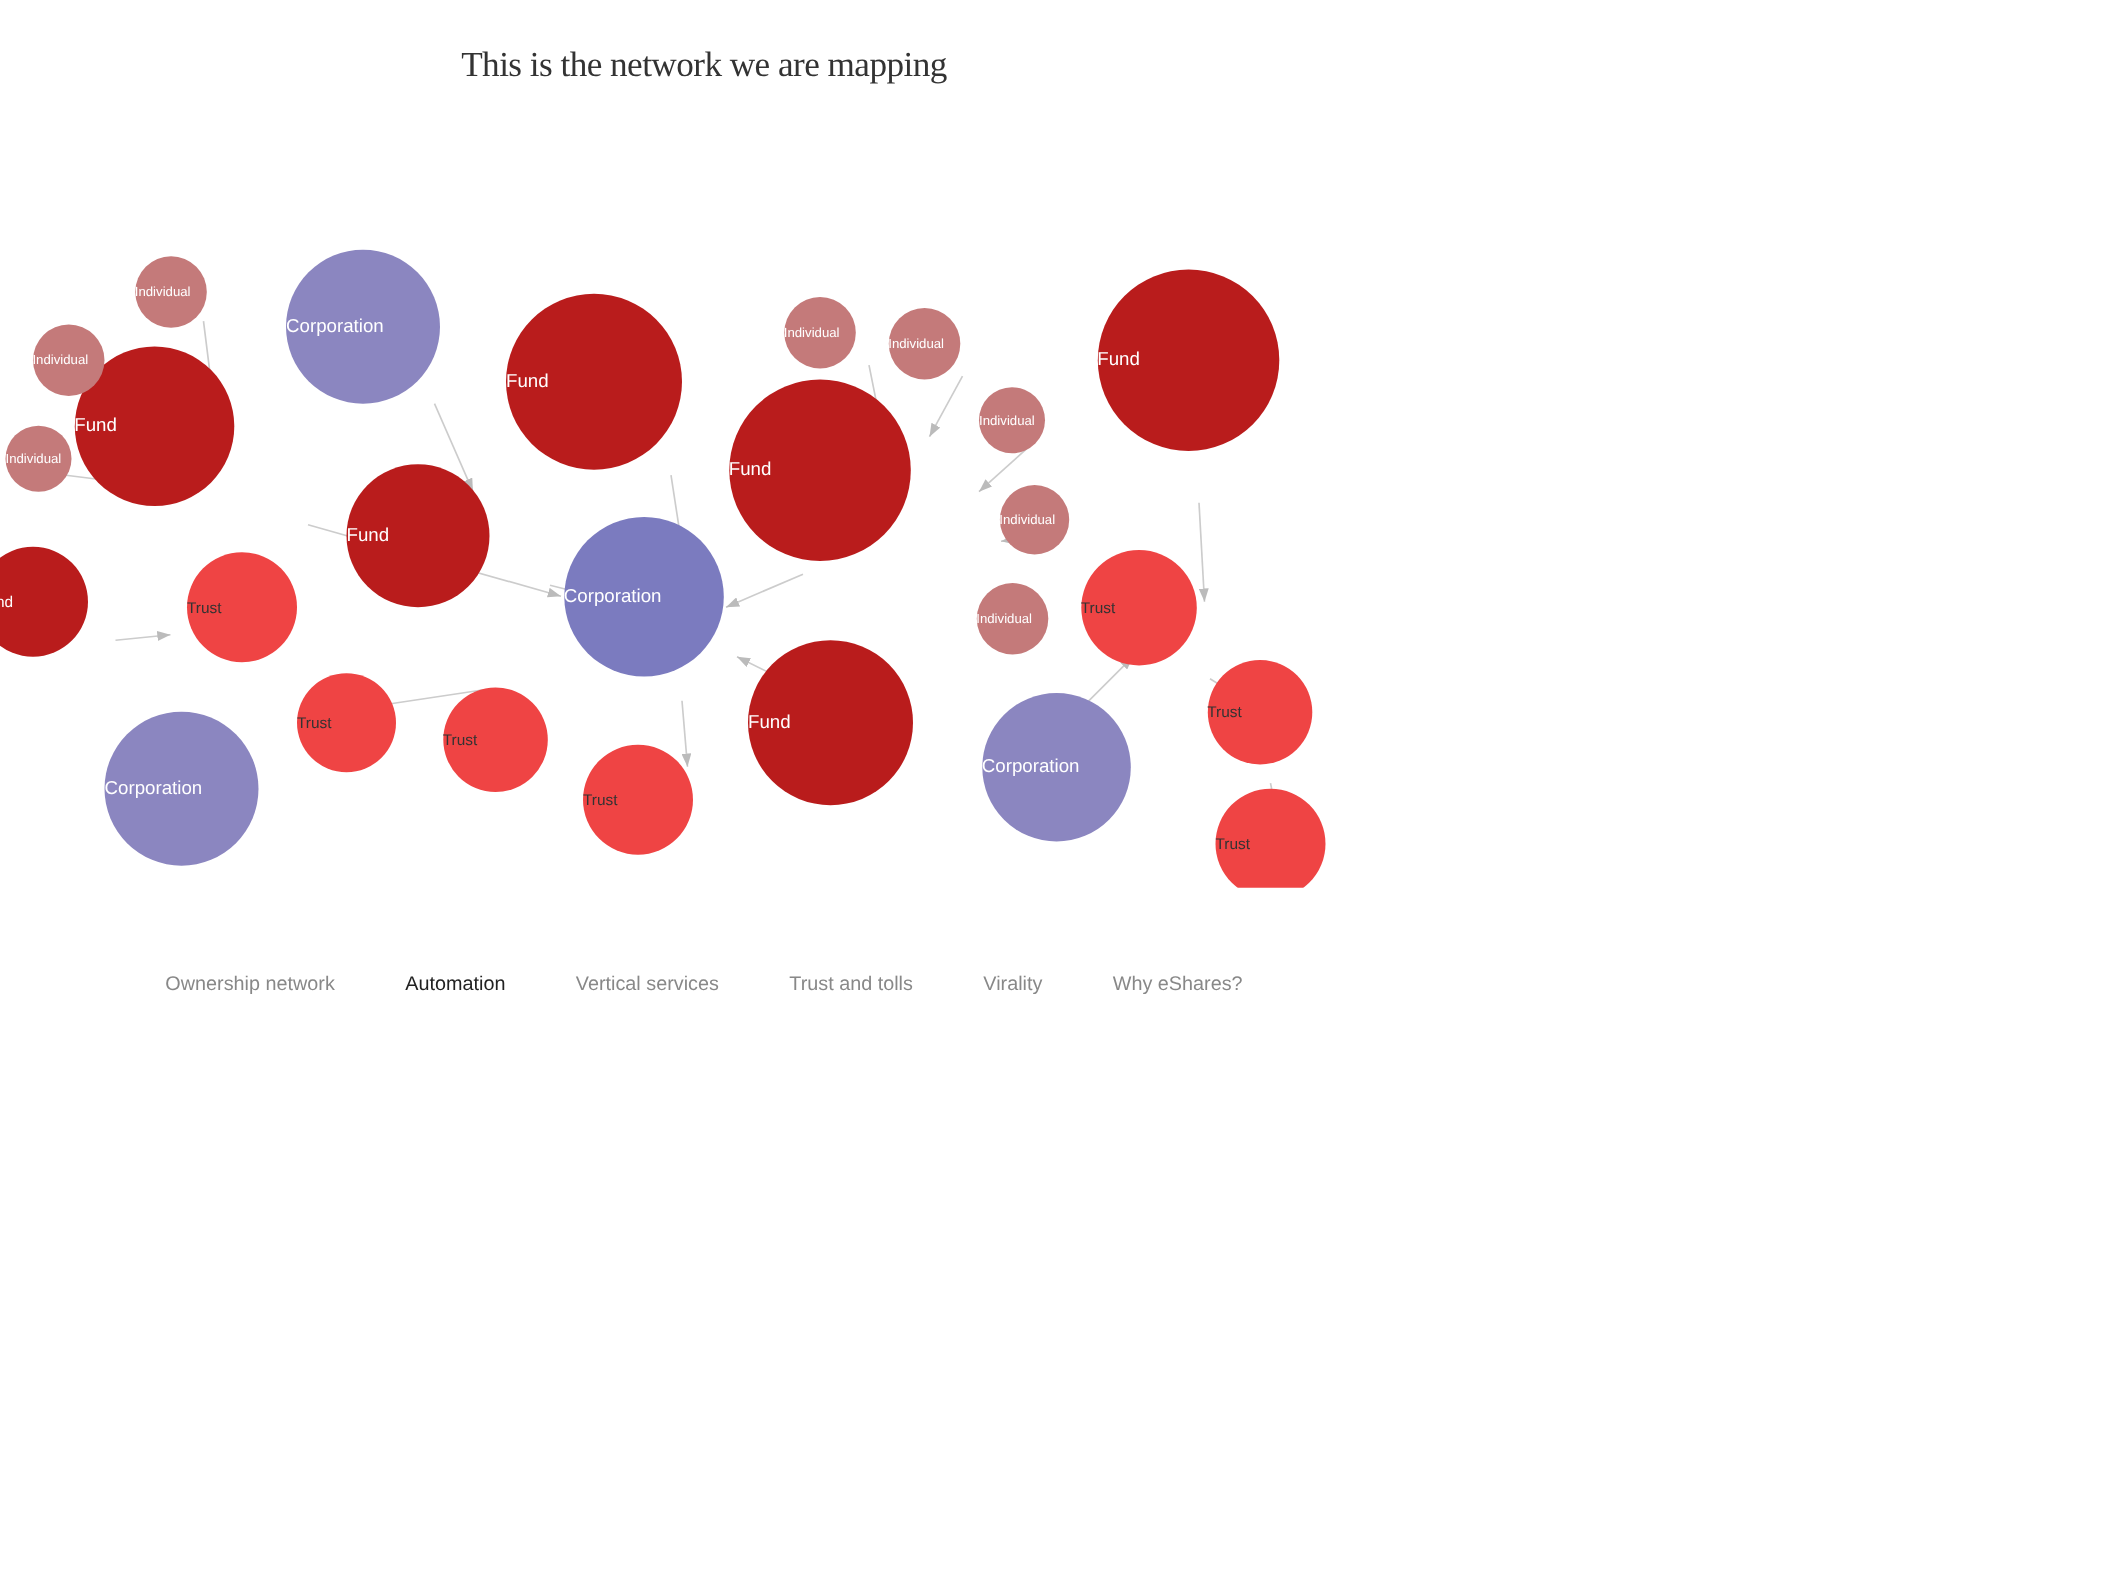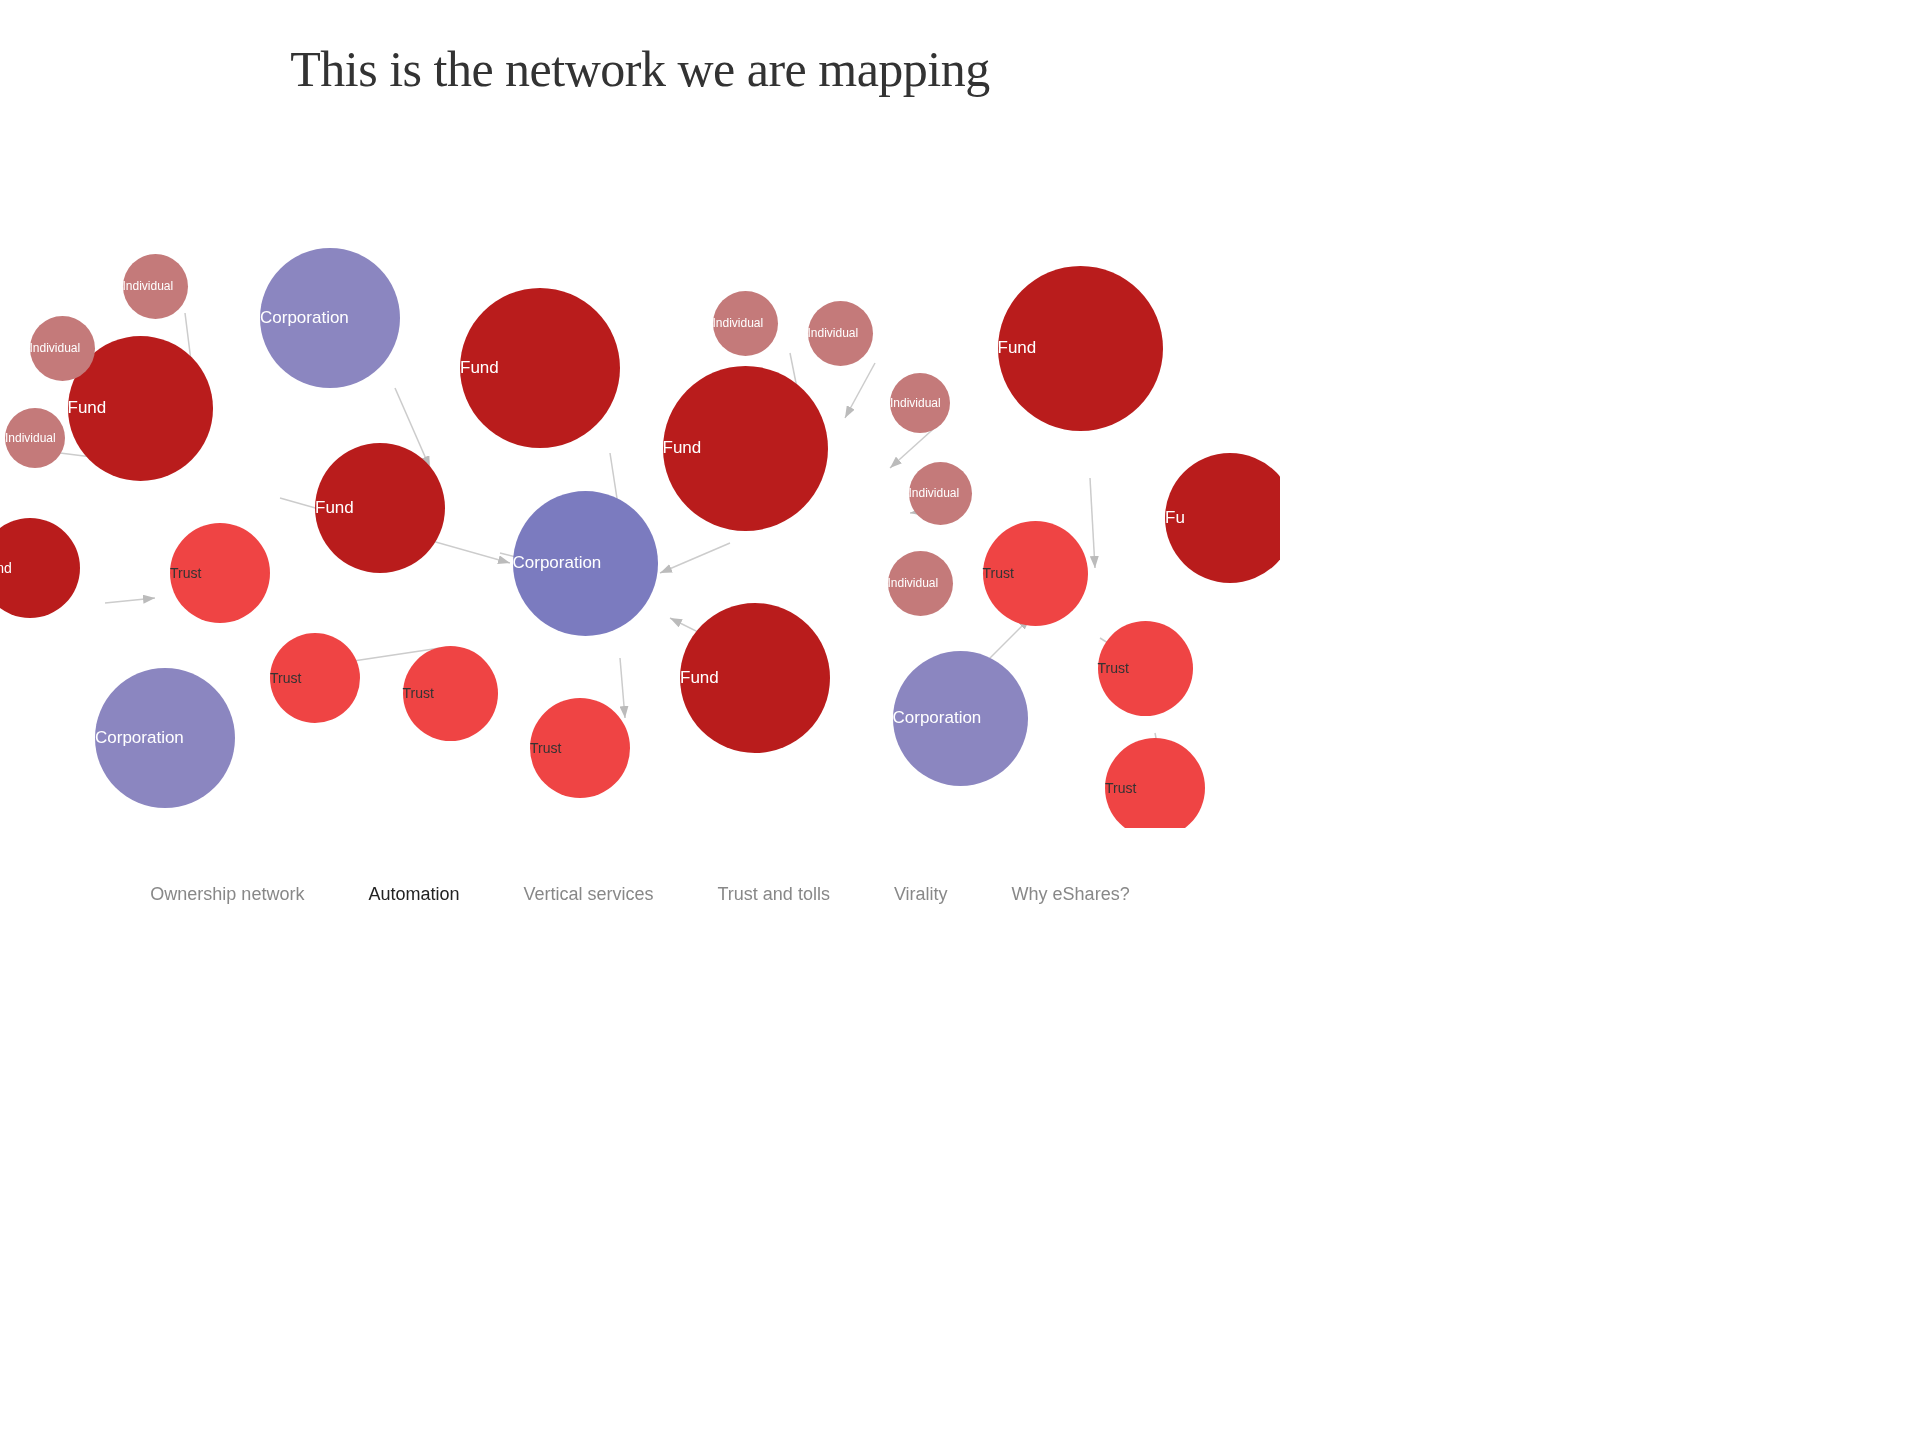--- a/index.html
+++ b/index.html
@@ -7,21 +7,21 @@
       font-family: 'Georgia', serif;
       background: #ffffff;
       width: 1280px;
       height: 930px;
       overflow: hidden;
       position: relative;
     }
 
     .page-title {
       text-align: center;
-      font-size: 50px;
+      font-size: 32px;
       font-weight: 300;
       color: #333;
       padding-top: 40px;
       letter-spacing: -0.5px;
     }
 
     .network-area {
       position: relative;
       width: 100%;
       height: 720px;
@@ -157,23 +157,20 @@
     </div>
     <div class="node node-fund" style="width: 165px; height: 165px; left: 662.5px; top: 257.5px; font-size: 17px;">
       <span>Fund</span>
     </div>
     <div class="node node-fund" style="width: 150px; height: 150px; left: 680px; top: 495px; font-size: 17px;">
       <span>Fund</span>
     </div>
     <div class="node node-fund" style="width: 165px; height: 165px; left: 997.5px; top: 157.5px; font-size: 17px;">
       <span>Fund</span>
     </div>
-    <div class="node node-fund" style="width: 130px; height: 130px; left: 1165px; top: 345px; font-size: 17px;">
-      <span>Fu</span>
-    </div>
     <div class="node node-corporation" style="width: 140px; height: 140px; left: 260px; top: 140px; font-size: 17px;">
       <span>Corporation</span>
     </div>
     <div class="node node-corporation" style="width: 140px; height: 140px; left: 95px; top: 560px; font-size: 17px;">
       <span>Corporation</span>
     </div>
     <div class="node node-corporation" style="width: 135px; height: 135px; left: 892.5px; top: 542.5px; font-size: 17px;">
       <span>Corporation</span>
     </div>
     <div class="node node-center-corp" style="width: 145px; height: 145px; left: 512.5px; top: 382.5px; font-size: 17px;">

